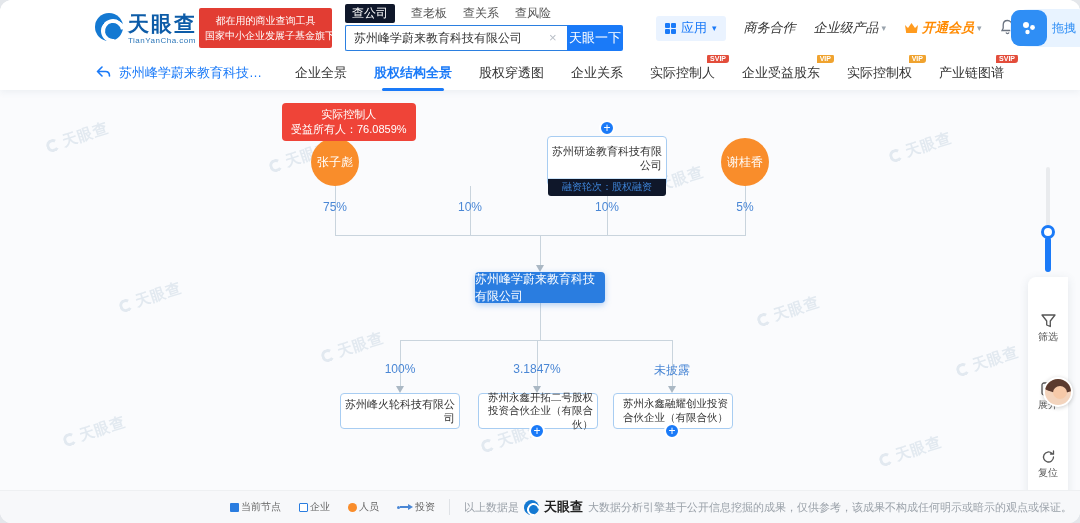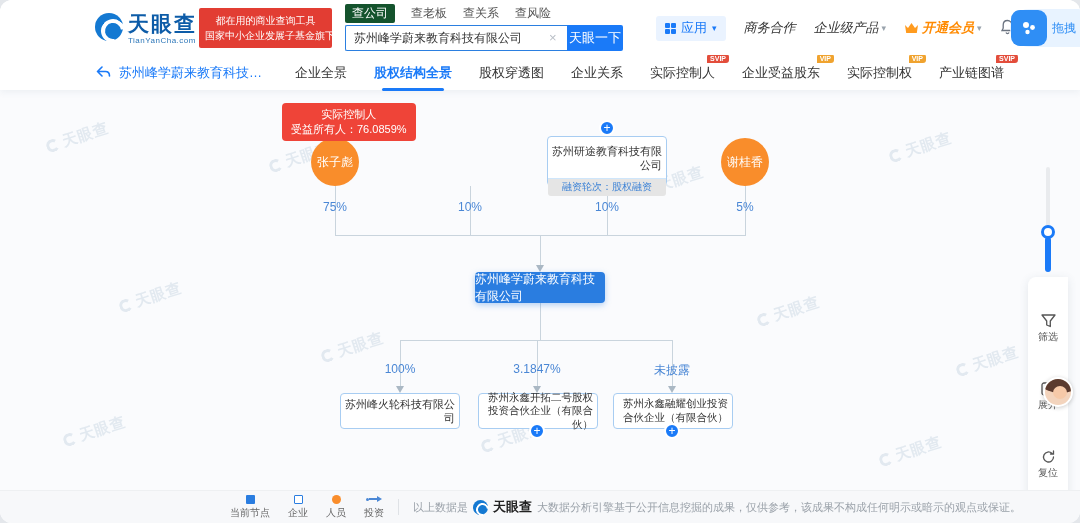--- a/index.html
+++ b/index.html
@@ -13,21 +13,21 @@
   .logo-c::after { content:""; position:absolute; left:6px; top:6px; width:16px; height:16px; border-radius:50%;
       border:4px solid #fff; border-right-color:transparent; transform:rotate(35deg); }
   .brand-txt { line-height:1; }
   .brand-name { font-size:21px; font-weight:bold; color:#0d5ca8; letter-spacing:2px; }
   .brand-domain { font-size:8px; color:#2d77b9; margin-top:3px; letter-spacing:.5px; }
   .slogan { position:absolute; left:199px; top:8px; width:133px; height:40px; background:#e23d33; color:#fff;
       border-radius:2px; font-size:10px; line-height:15px; padding:5px 6px; text-align:center; white-space:nowrap; }
   .search-area { position:absolute; left:345px; top:4px; }
   .search-tabs { display:flex; align-items:center; gap:16px; font-size:12px; color:#555; height:18px; }
   .search-tab { cursor:pointer; }
-  .search-tab.active { background:#14532d; color:#fff; padding:1px 7px; border-radius:2px; }
+  .search-tab.active { background:#0f172a; color:#fff; padding:1px 7px; border-radius:2px; }
   .search-row { position:relative; margin-top:3px; display:flex; }
   .search-input { width:222px; height:26px; border:1px solid #2b7fe0; border-right:none; border-radius:2px 0 0 2px;
       font-size:12px; color:#333; padding:0 22px 0 8px; outline:none; font-family:inherit; }
   .clear-x { position:absolute; left:204px; top:5px; color:#b8bec6; font-size:13px; cursor:pointer; }
   .search-btn { width:56px; height:26px; background:#1a7af8; color:#fff; border:none; border-radius:0 2px 2px 0;
       font-size:13px; cursor:pointer; font-family:inherit; }
   .hnav { position:absolute; left:656px; top:15px; height:26px; display:flex; align-items:center; gap:18px; font-size:13px; color:#333; white-space:nowrap; }
   .apps-chip { display:flex; align-items:center; gap:5px; background:#eaf3ff; color:#1a7af8; height:25px; padding:0 9px; border-radius:3px; cursor:pointer; }
   .grid-ic { width:11px; height:11px; display:grid; grid-template-columns:5px 5px; gap:1px; }
   .grid-ic i { background:#1a7af8; border-radius:1px; }
@@ -60,21 +60,21 @@
   .wm { position:absolute; display:flex; align-items:center; gap:4px; transform:rotate(-18deg); pointer-events:none; }
   .wm i { width:13px; height:13px; border:3.5px solid #e2e9f0; border-right-color:transparent; border-radius:50%; display:inline-block; }
   .wm b { font-size:15px; color:#e2e9f0; letter-spacing:1px; }
   .edge { position:absolute; background:#c9d4dd; }
   .arrow-down { position:absolute; width:0; height:0; border-left:4px solid transparent; border-right:4px solid transparent; border-top:7px solid #aab8c4; }
   .pct { position:absolute; transform:translateX(-50%); font-size:12px; color:#4a87d5; white-space:nowrap; }
   .person-node { position:absolute; width:48px; height:48px; border-radius:50%; background:#f98d2b; color:#fff; font-size:12px;
       display:flex; align-items:center; justify-content:center; text-align:center; line-height:1.2; padding:4px; cursor:pointer; z-index:3; }
   .company-node { position:absolute; width:120px; background:#fff; border:1px solid #a8cdf2; border-radius:4px; z-index:3; cursor:pointer; }
   .company-node .cn-name { font-size:11px; color:#333; text-align:right; padding:5px 4px; line-height:1.3; }
-  .cn-tag { height:18px; background:#e5e5e5; border-top:1px solid #cfe6fb; border-radius:0 0 3px 3px; font-size:10px; color:#3e83d6;
+  .cn-tag { height:18px; background:#0f172a; border-top:1px solid #cfe6fb; border-radius:0 0 3px 3px; font-size:10px; color:#3e83d6;
       display:flex; align-items:center; justify-content:center; }
   .focus-node { position:absolute; left:475px; top:182px; width:130px; height:31px; background:#2a7de0; border-radius:4px;
       color:#fff; font-size:12px; display:flex; align-items:center; justify-content:center; cursor:pointer; z-index:4;
       box-shadow:0 2px 6px rgba(42,125,224,.35); }
   .plus-ic { position:absolute; width:16px; height:16px; border-radius:50%; background:#1a7af8; color:#fff; font-size:12px;
       display:flex; align-items:center; justify-content:center; line-height:1; cursor:pointer; z-index:5; border:2px solid #fff; }
   .ctrl-badge { position:absolute; left:282px; top:13px; background:#ef4438; color:#fff; border-radius:4px; padding:4px 9px;
       font-size:11px; line-height:15px; text-align:center; z-index:6; white-space:nowrap; }
 
   
@@ -91,21 +91,21 @@
   .toggle i { position:absolute; left:1px; top:1px; width:11px; height:11px; border-radius:50%; background:#fff; box-shadow:0 1px 2px rgba(0,0,0,.2); }
   .svc-avatar { position:absolute; left:1043px; top:377px; width:30px; height:30px; border-radius:50%; background:#f3d4bd;
       border:2px solid #fff; box-shadow:0 1px 4px rgba(0,0,0,.2); overflow:hidden; z-index:23; cursor:pointer; }
   .svc-avatar::before { content:""; position:absolute; left:-3px; top:-4px; width:36px; height:18px; border-radius:50%; background:#5a3a2e; }
   .svc-avatar::after { content:""; position:absolute; left:8px; top:7px; width:14px; height:13px; border-radius:50%; background:#f6c9a8; }
 
   
   .bottombar { position:absolute; left:0; top:490px; width:1080px; height:33px; background:#f7f8fa; border-top:1px solid #eef0f2;
       display:flex; align-items:center; z-index:26; }
   .legend { display:flex; align-items:center; gap:18px; margin-left:230px; }
-  .lg-item { display:flex; flex-direction:column; align-items:center; gap:2px; font-size:10px; color:#666; cursor:default; }
+  .lg-item { display:flex; align-items:center; gap:2px; font-size:10px; color:#666; cursor:default; }
   .lg-sq-cur { width:9px; height:9px; background:#2a7de0; border-radius:1px; }
   .lg-sq-co  { width:9px; height:9px; background:#fff; border:1.5px solid #2a7de0; border-radius:1px; }
   .lg-circle { width:9px; height:9px; background:#f98d2b; border-radius:50%; }
   .lg-arrow { display:flex; align-items:center; height:9px; }
   .lg-arrow .dot { width:3px; height:3px; border-radius:50%; background:#4a87d5; }
   .lg-arrow .ln { width:8px; height:1.5px; background:#4a87d5; }
   .lg-arrow .tri { width:0; height:0; border-top:3px solid transparent; border-bottom:3px solid transparent; border-left:5px solid #4a87d5; }
   .bb-divider { width:1px; height:16px; background:#dfe2e6; margin:0 14px; }
   .disclaimer { display:flex; align-items:center; gap:5px; font-size:11px; color:#9aa1a9; white-space:nowrap; }
   .mini-logo { width:15px; height:15px; border-radius:50%; background:#1479d2; position:relative; }

